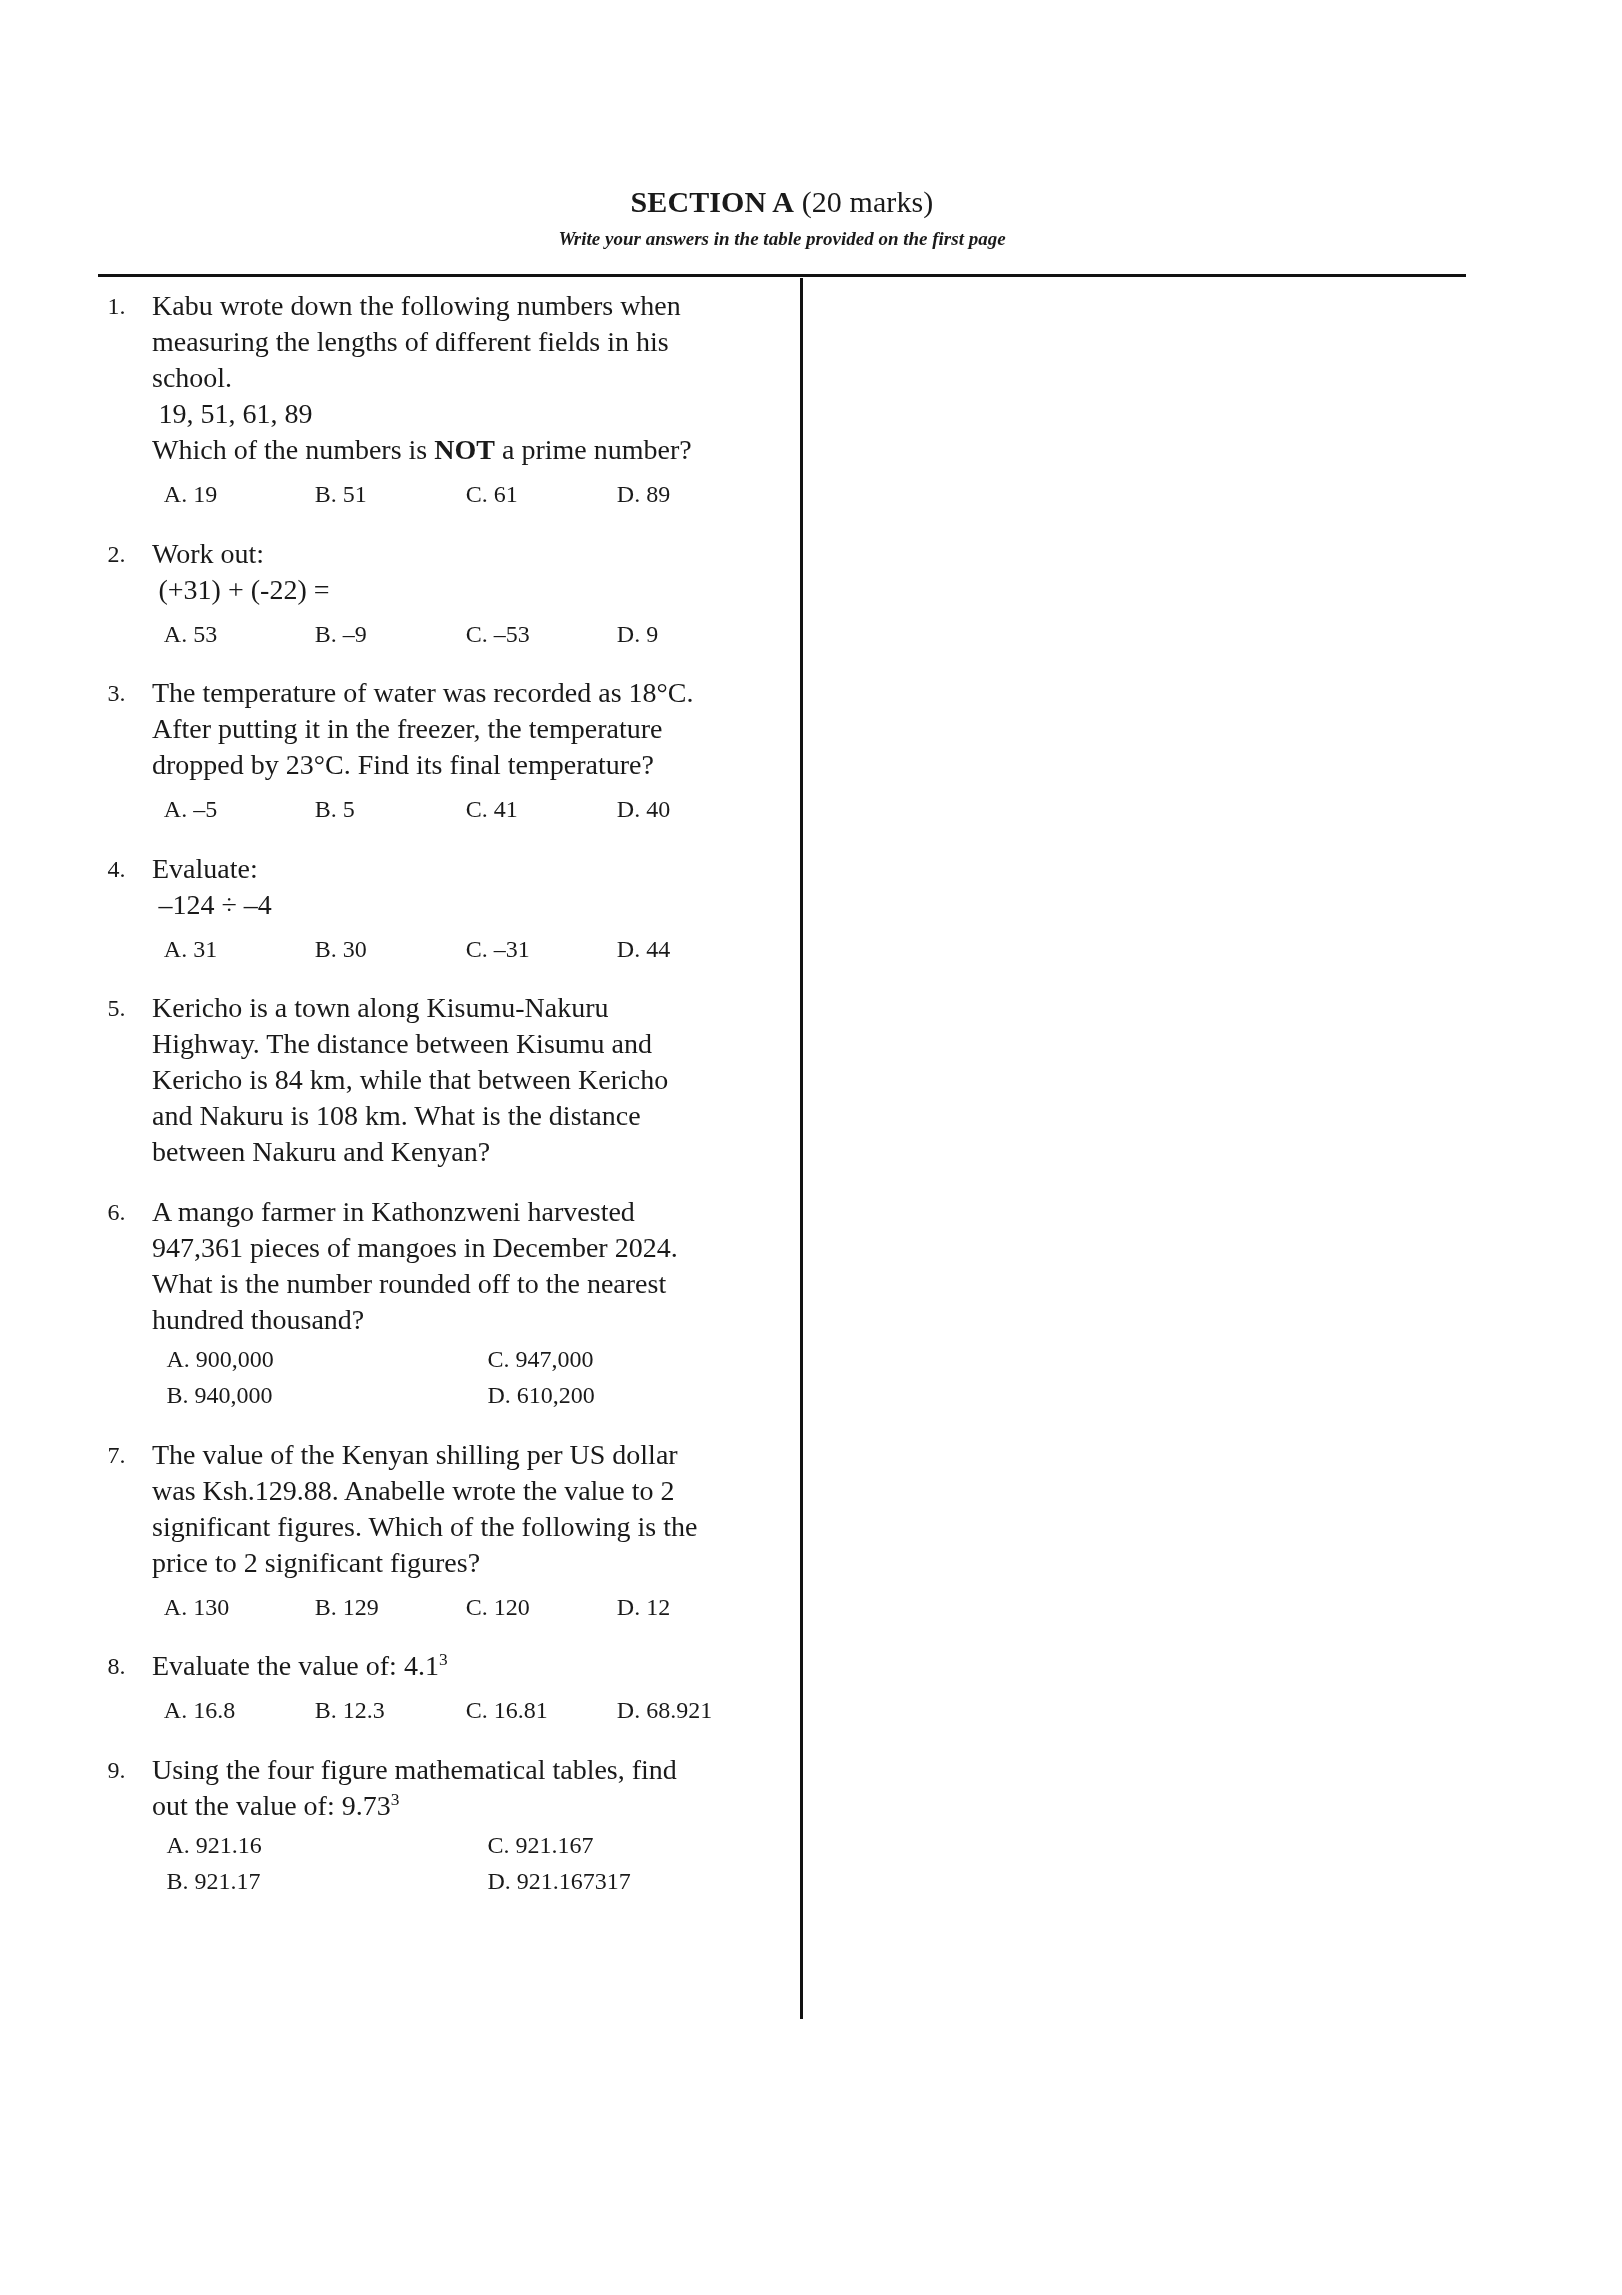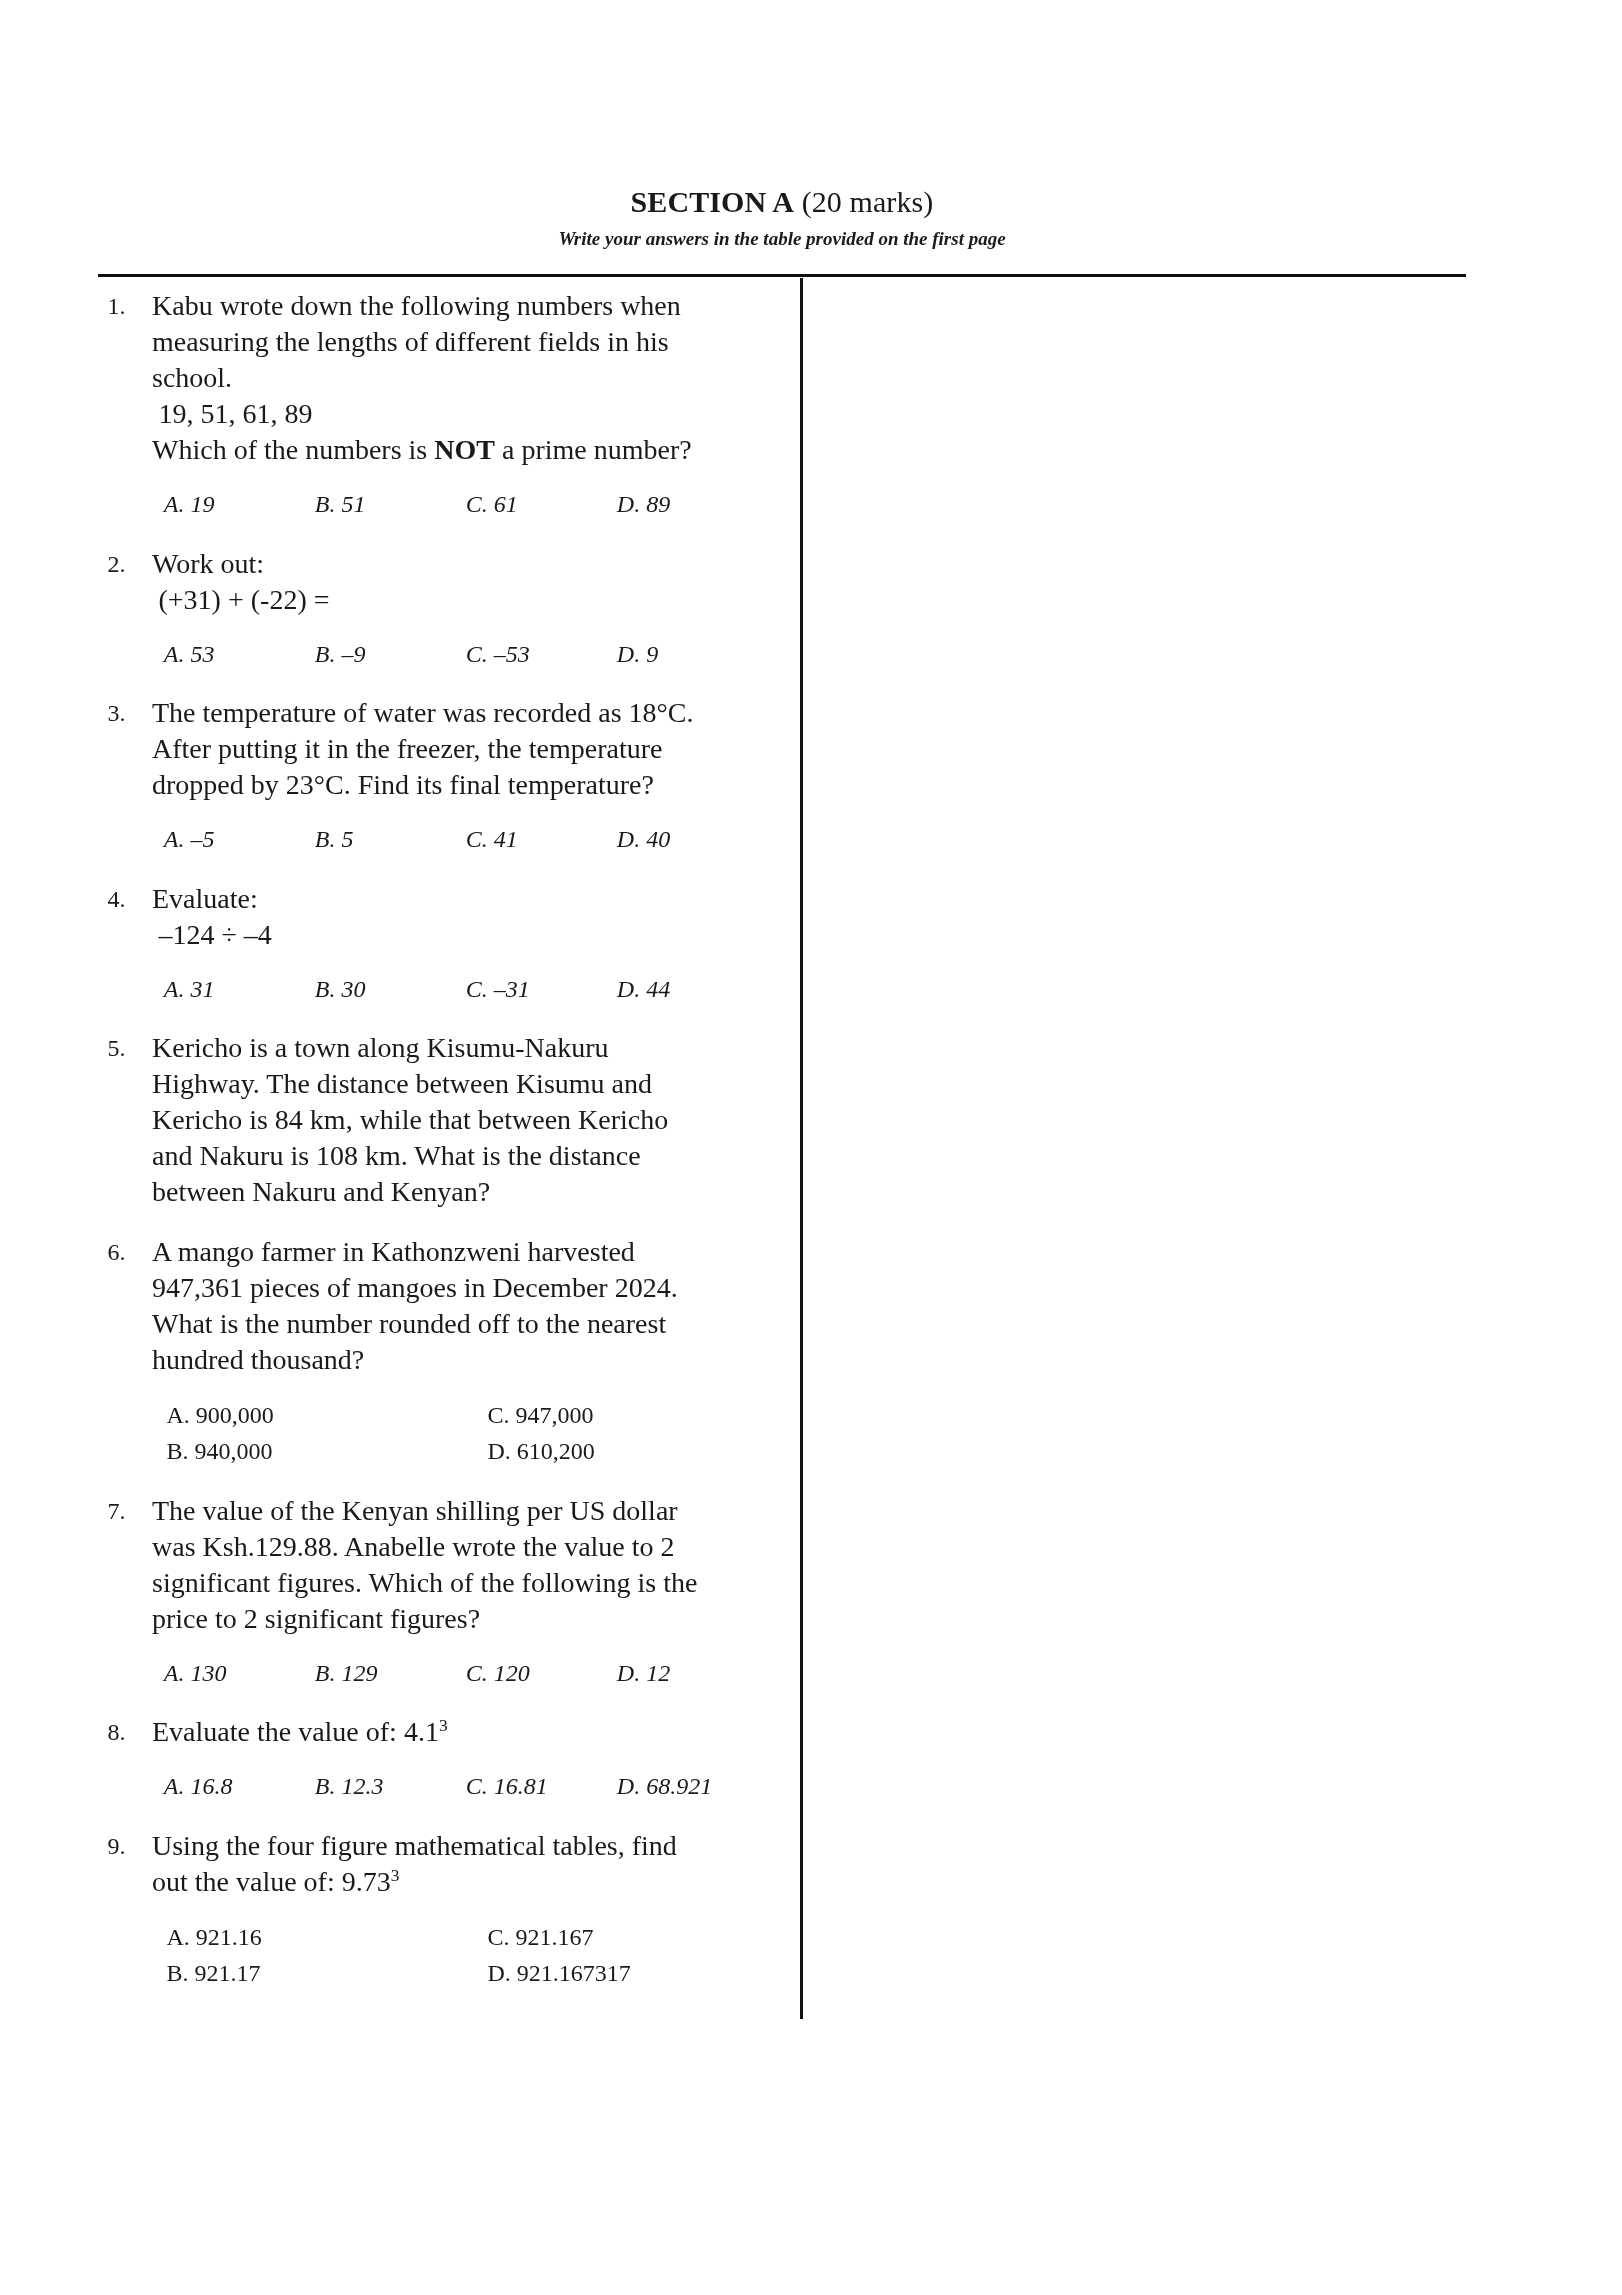--- a/index.html
+++ b/index.html
@@ -106,44 +106,43 @@
     font-size: 0.62em;
     vertical-align: super;
     line-height: 0;
   }
 
   
   .opts {
     display: flex;
     font-size: 24px;
     line-height: 36px;
-    margin-top: 18px;
+    margin-top: 8px;
     padding-left: 11.8px;
     white-space: nowrap;
-    font-style: italic;
   }
   .opts .opt {
     width: 151px;
     flex: 0 0 auto;
   }
   
   .opts.tight .opt {
     width: 143px;
   }
   .opts.tight {
     padding-left: 9.2px;
   }
 
   
   .opts-grid {
     display: grid;
     grid-template-columns: 321px auto;
     font-size: 24px;
     line-height: 36px;
-    margin-top: 19px;
+    margin-top: 3px;
     padding-left: 14.4px;
     white-space: nowrap;
   }
 </style>
 </head>
 <body>
 
 <div class="page">
 
   <div class="header">

